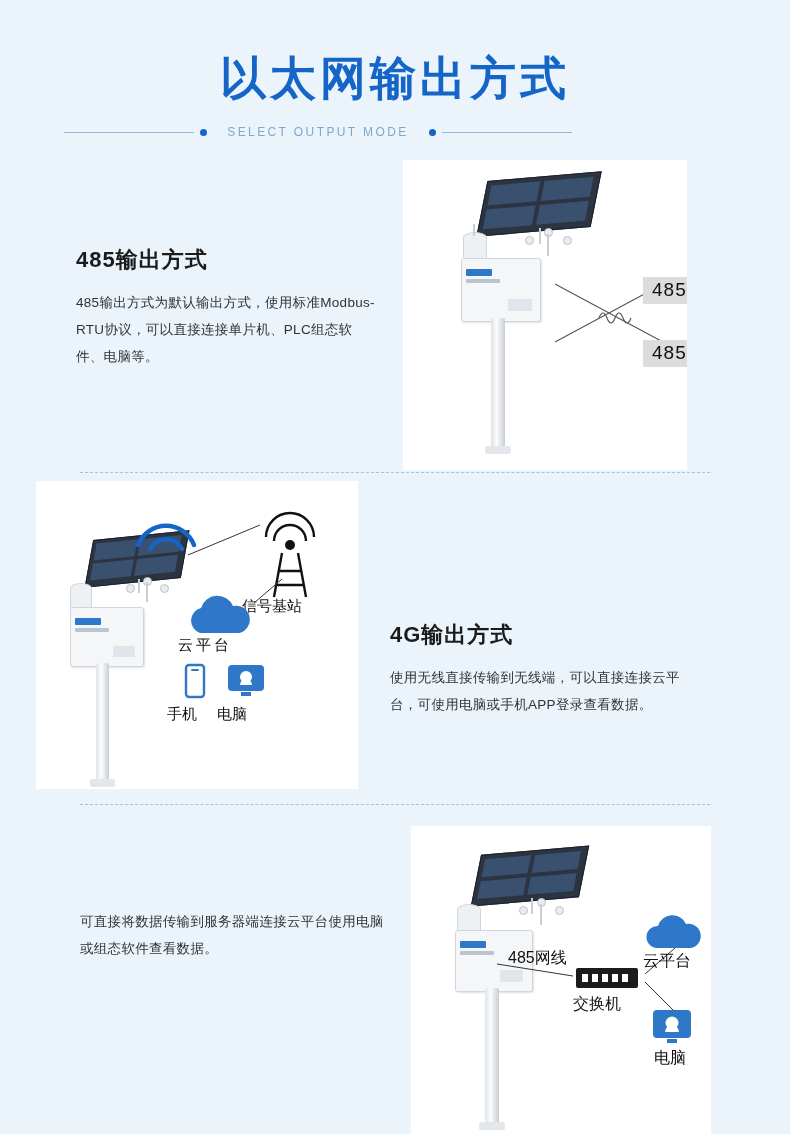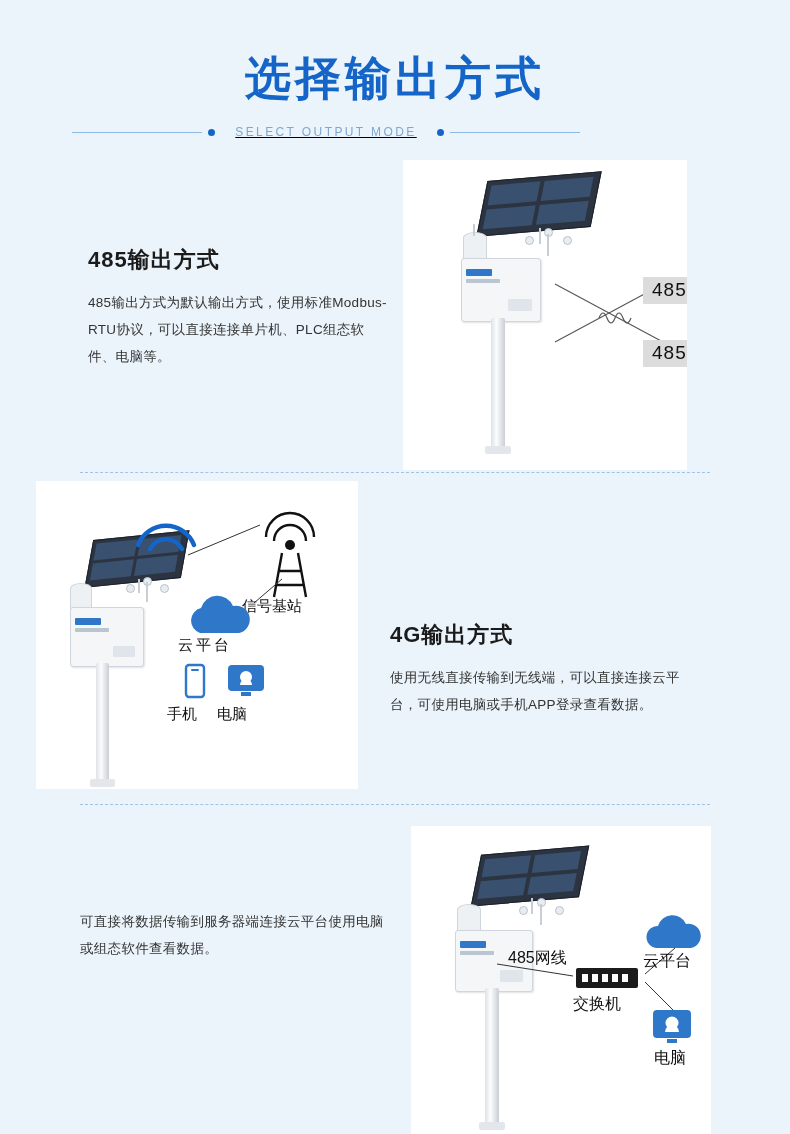--- a/index.html
+++ b/index.html
@@ -12,22 +12,22 @@
   .page{position:relative;width:790px;height:1134px;}
 
   
   .header{position:absolute;left:0;top:0;width:790px;height:150px;}
   .title{
     position:absolute;top:48px;left:0;width:790px;text-align:center;
     font-size:46px;font-weight:bold;color:#1565c8;letter-spacing:4px;
     font-family:"Liberation Sans","DejaVu Sans",sans-serif;
   }
   .subtitle-row{
-    position:absolute;top:122px;left:12px;width:628px;height:20px;
-    display:flex;align-items:center;justify-content:center;text-decoration:underline;
+    position:absolute;top:122px;left:4px;width:628px;height:20px;
+    display:flex;align-items:center;justify-content:center;
   }
   .sub-line{height:1px;background:#8db9e2;width:130px;}
   .sub-dot{width:7px;height:7px;border-radius:50%;background:#1565c8;margin:0 6px;}
   .subtitle{
     font-size:12px;color:#7fa8cf;letter-spacing:2.4px;margin:0 14px;
     white-space:nowrap;
   }
 
   
   .sec{position:absolute;}
@@ -40,21 +40,21 @@
   }
   .txt-b{
     font-size:13.5px;color:#333;line-height:27px;letter-spacing:0.3px;
     margin:0;
   }
   .divider{
     position:absolute;height:0;border-top:1px dashed #9fc3e4;
   }
 
   
-  #sec1-text{left:88px;top:245px;width:300px;}
+  #sec1-text{left:76px;top:245px;width:300px;}
   #sec1-photo{left:403px;top:160px;width:284px;height:310px;}
 
   
   #sec2-photo{left:36px;top:481px;width:322px;height:308px;}
   #sec2-text{left:390px;top:588px;width:310px;margin-top:32px;}
 
   
   #sec3-text{left:80px;top:908px;width:310px;}
   #sec3-photo{left:411px;top:818px;width:300px;height:310px;margin-top:8px;}
 
@@ -95,21 +95,21 @@
     text-align:right;
   }
   svg{display:block;}
 </style>
 </head>
 <body>
 
 <div class="page">
 
   <div class="header">
-    <div class="title">选择输出方式</div>
+    <div class="title">以太网输出方式</div>
     <div class="subtitle-row">
       <span class="sub-line"></span>
       <span class="sub-dot"></span>
       <span class="subtitle">SELECT OUTPUT MODE</span>
       <span class="sub-dot"></span>
       <span class="sub-line"></span>
     </div>
   </div>
 
   <div class="sec" id="sec1-text">

